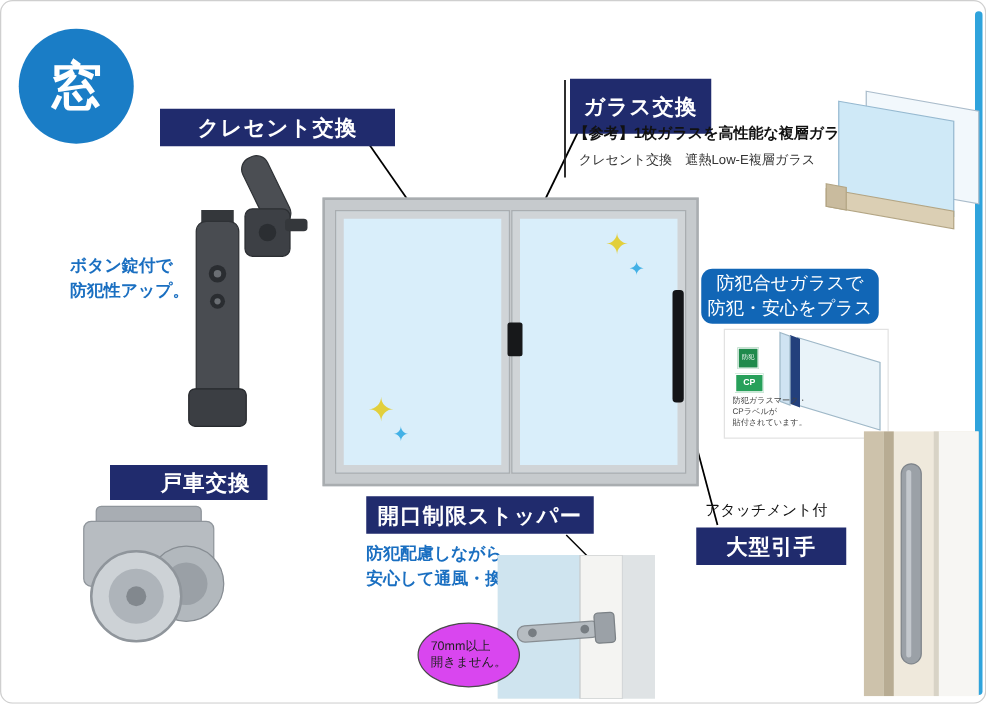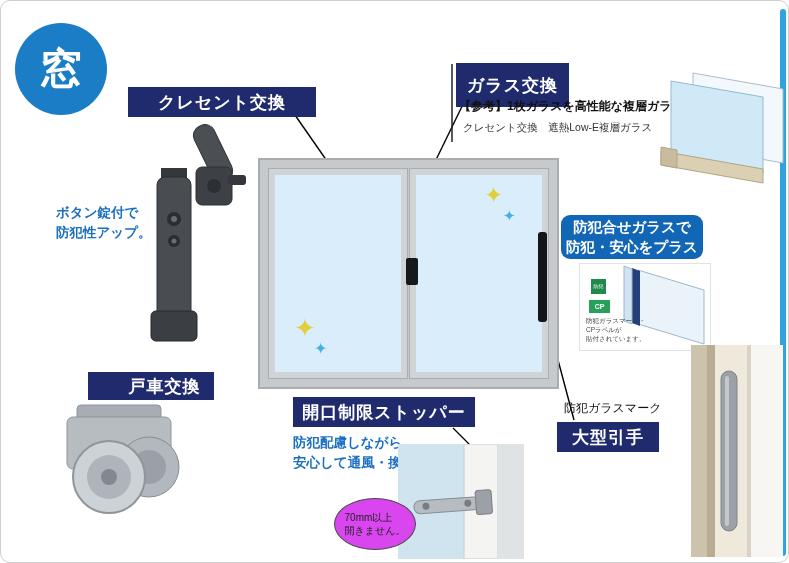--- a/index.html
+++ b/index.html
@@ -20,32 +20,32 @@
   }
 
   .label-navy{
     background:#202b6d; color:#fff; font-weight:bold; font-size:17px;
     display:flex; align-items:center; justify-content:center; letter-spacing:1px;
   }
   .lbl-crescent{left:127px; top:86px;  width:188px; height:30px;}
   .lbl-glass   {left:455px; top:62px;  width:113px; height:44px;}
   .lbl-roller  {left:87px;  top:371px; width:99px;  height:28px;padding-left:27px;}
   .lbl-stopper {left:292px; top:396px; width:182px; height:30px;}
-  .lbl-handle  {left:556px; top:421px; width:102px; height:30px;justify-content:center;}
+  .lbl-handle  {left:556px; top:421px; width:120px; height:30px;justify-content:center;}
 
   .note-blue{color:#1a6fc1; font-weight:bold; font-size:13.5px; line-height:1.45;}
   .note-crescent{left:55px; top:202px;}
   .note-stopper{left:292px; top:432px;}
 
   .glass-ref{left:458px; top:97px; font-size:12px; font-weight:bold; color:#111;}
   .glass-sub{left:462px; top:120px; font-size:10.5px; color:#333;}
 
   .callout-blue{
     left:560px; top:214px; width:142px; height:44px; background:#1166b6; color:#fff;
-    border-radius:9px; font-weight:bold; font-size:14.5px; line-height:1.4;
+    border-radius:9px; font-weight:normal; font-size:14.5px; line-height:1.4;
     display:flex; align-items:center; justify-content:center; text-align:center;
   }
 
   .note-handle{left:563px; top:399px; font-size:12px; color:#111;}
 
   
   .window{
     left:257px; top:157px; width:301px; height:231px;
     background:#c6cacd; border:2px solid #a9adb0; box-sizing:border-box;
     padding:9px; display:flex; gap:3px;
@@ -184,21 +184,21 @@
     <g transform="rotate(-4 60 62)">
       <rect x="16" y="54" width="66" height="13" rx="6" fill="#b6bcc1" stroke="#878d92"></rect>
       <circle cx="28" cy="60" r="3.5" fill="#777d82"></circle>
       <circle cx="70" cy="60" r="3.5" fill="#777d82"></circle>
       <rect x="78" y="48" width="16" height="24" rx="3" fill="#9ba1a7" stroke="#7b8186"></rect>
     </g>
   </svg>
   <div class="abs bubble pre">70mm以上
 開きません。</div>
 
-  <div class="abs note-handle">防犯ガラスマーク</div>
+  <div class="abs note-handle">アタッチメント付</div>
   <div class="abs label-navy lbl-handle">
     <span>大型引手</span>
   </div>
   <svg class="abs photo" style="left:690px;top:344px;" width="92" height="212" viewBox="0 0 92 212">
     <rect width="92" height="212" fill="#efe9dc"></rect>
     <rect x="0" y="0" width="16" height="212" fill="#cdc2ab"></rect>
     <rect x="16" y="0" width="8" height="212" fill="#b8ac93"></rect>
     <rect x="60" y="0" width="32" height="212" fill="#f7f6f3"></rect>
     <rect x="56" y="0" width="4" height="212" fill="#d8d3c6"></rect>
     <rect x="30" y="26" width="16" height="160" rx="8" fill="#9ba1a7" stroke="#7e848a"></rect>

